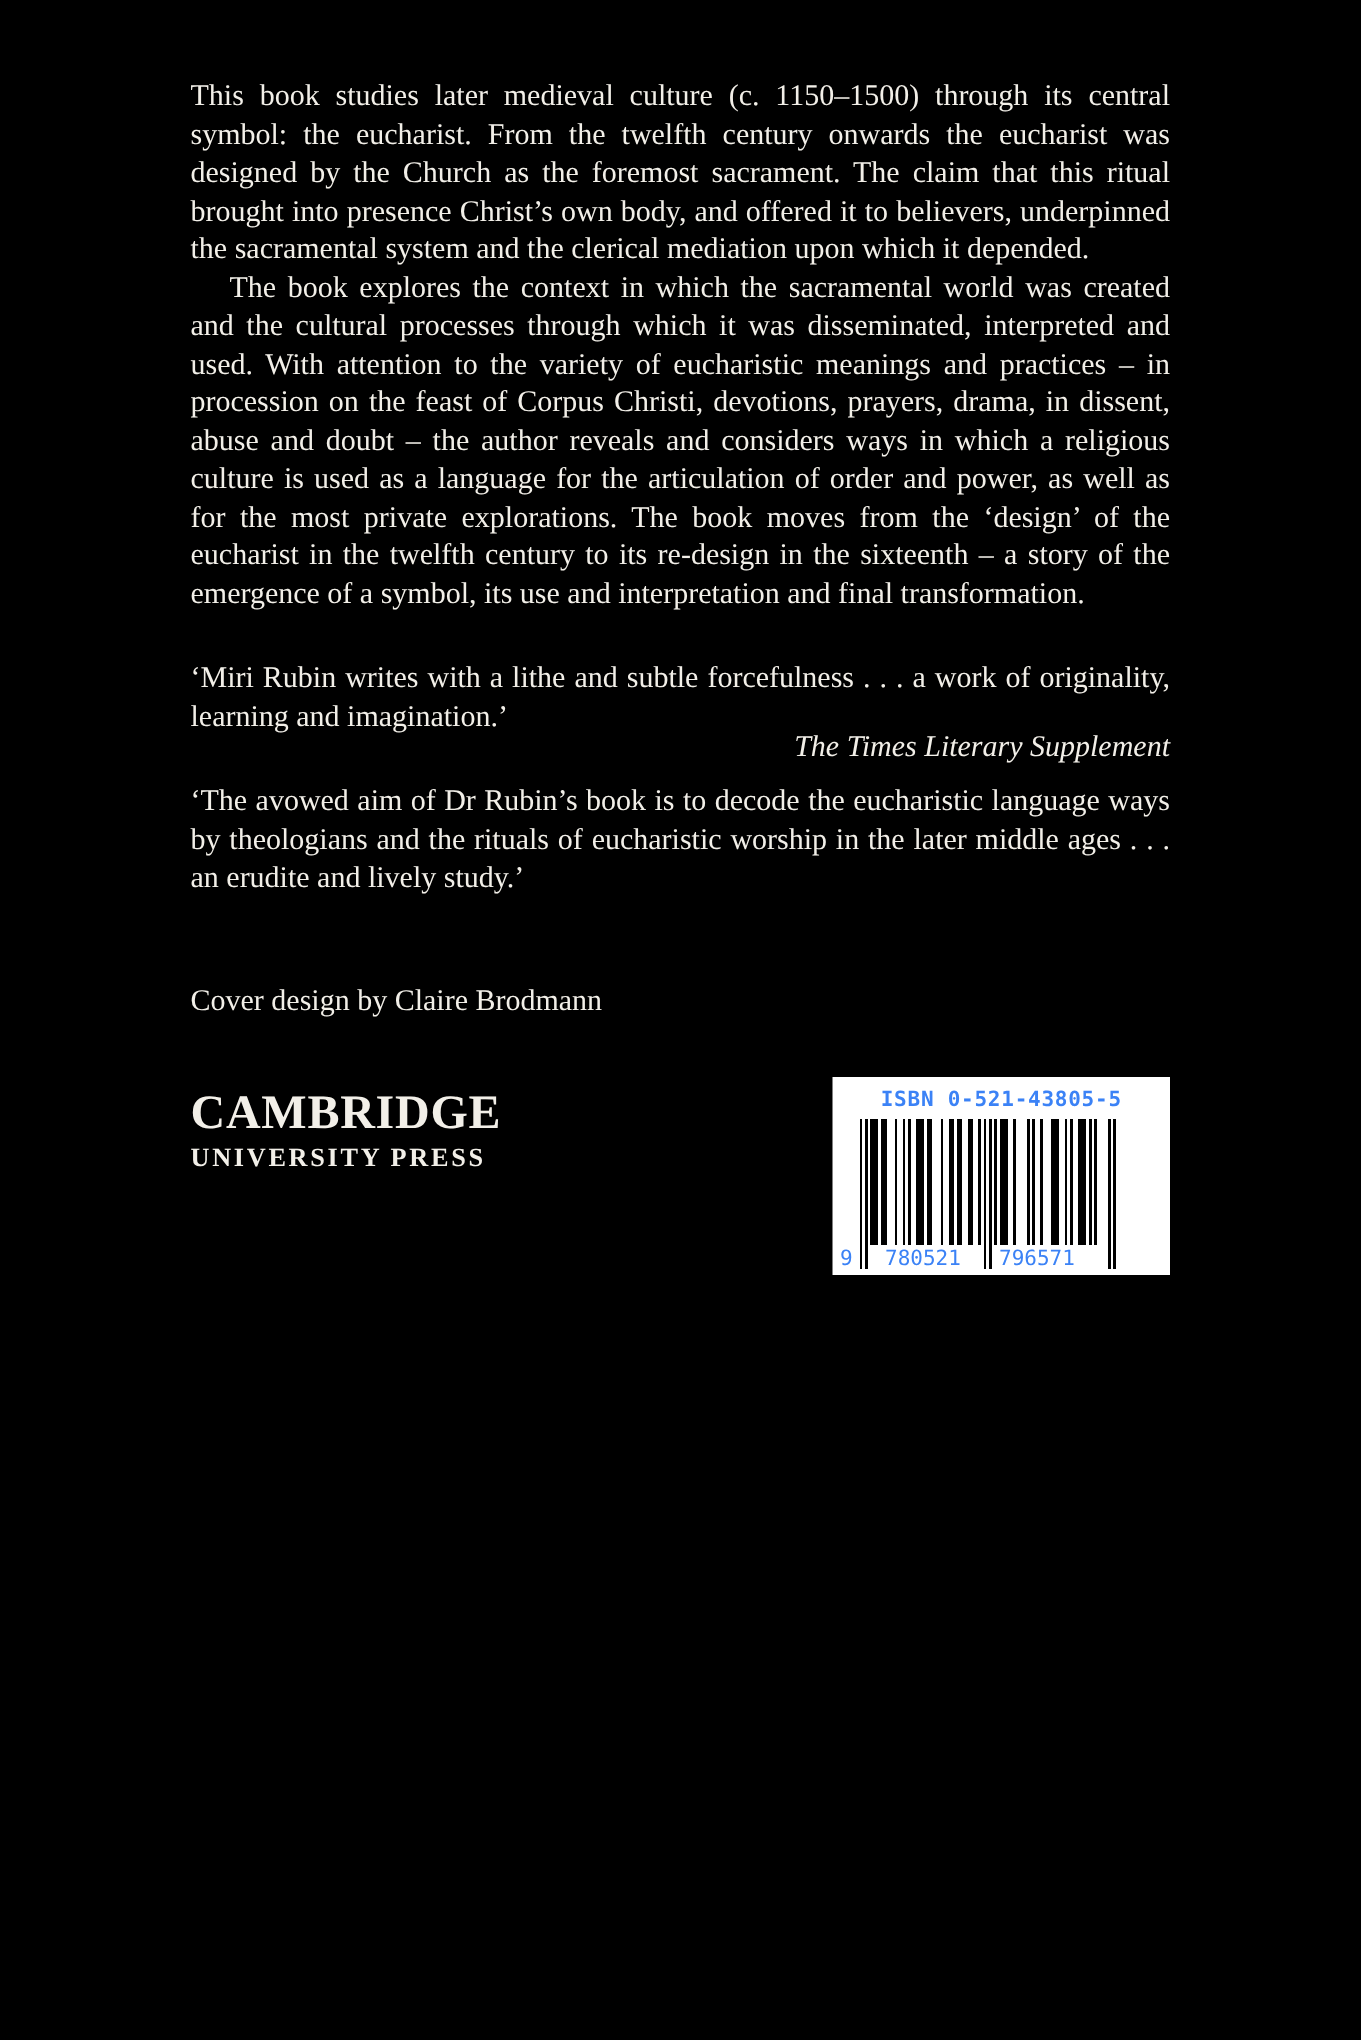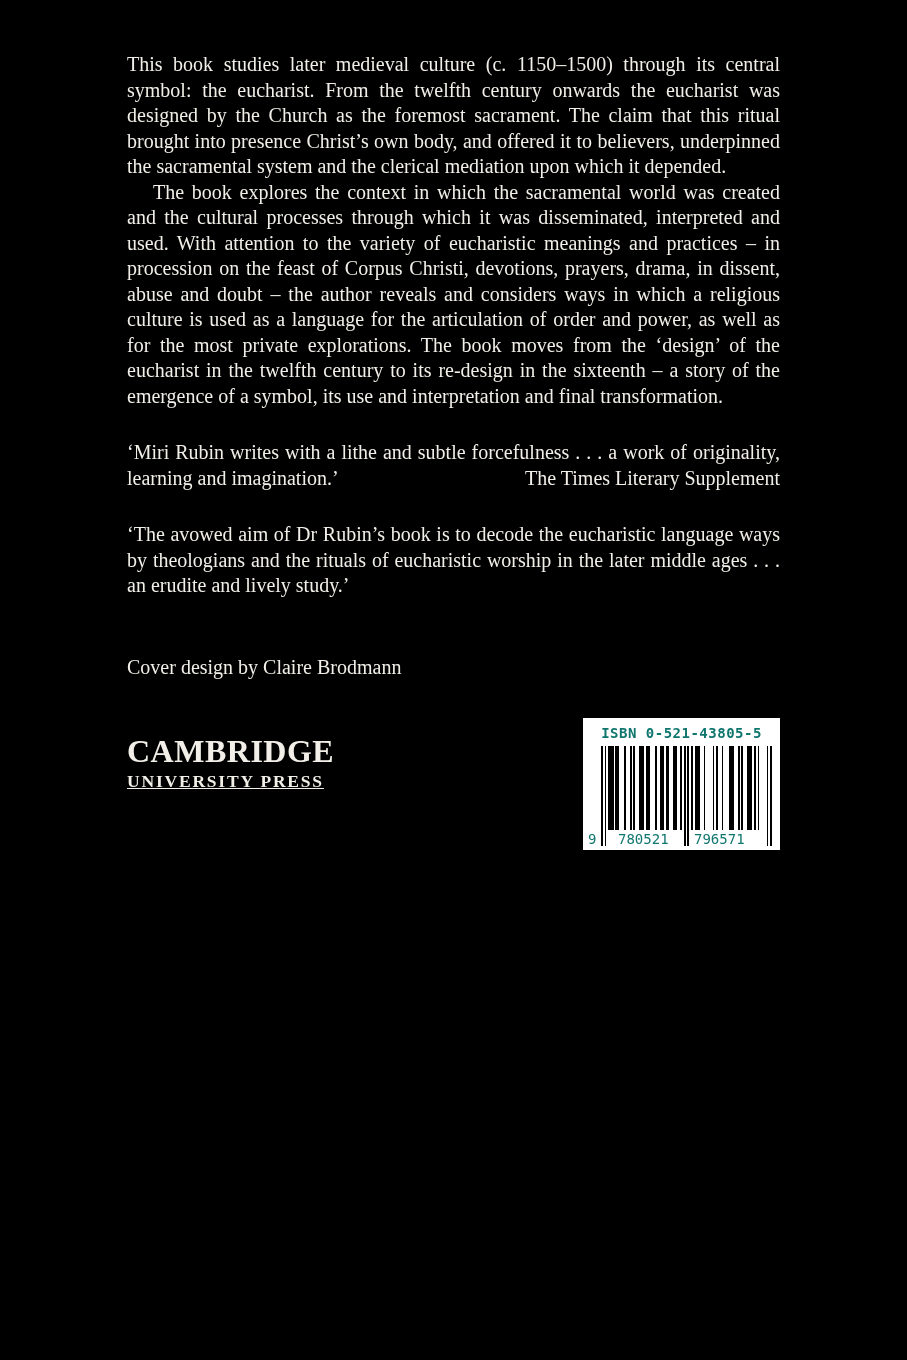--- a/index.html
+++ b/index.html
@@ -33,20 +33,22 @@
   .indent { text-indent: 1.3em; }
 
   .quote {
     font-size: 20px;
     line-height: 25.5px;
     text-align: justify;
     margin-top: 31px;
   }
   .q-src {
     float: right;
+    font-style: italic;
+    margin-top: 20px;
   }
   .attr-line {
     font-size: 20px;
     line-height: 25.5px;
     text-align: right;
     font-style: italic;
   }
 
   .bio {
     margin-top: 54px;
@@ -72,40 +74,39 @@
     line-height: 25.5px;
   }
 
   .footer {
     margin-top: 38px;
     width: 653px;
     display: flex;
     justify-content: space-between;
     align-items: flex-start;
   }
-  .publisher { margin-top: 16px; }
+  .publisher { margin-top: 6px; }
   .pub-name {
     font-size: 32px;
     font-weight: bold;
     letter-spacing: 0.5px;
     line-height: 34px;
   }
   .pub-sub {
     font-size: 17.5px;
     font-weight: bold;
     letter-spacing: 1.8px;
     margin-top: 3px;
-    text-decoration: underline;
   }
 
   .barcode-box {
-    width: 197px;
+    width: 225px;
     box-sizing: border-box;
     background: #ffffff;
-    color: #0f766e;
+    color: #3b82f6;
     padding: 7px 6px 4px 6px;
   }
   .isbn-label {
     font-family: "DejaVu Sans Mono", monospace;
     font-weight: bold;
     font-size: 14px;
     text-align: center;
     letter-spacing: 0.5px;
     white-space: nowrap;
   }

